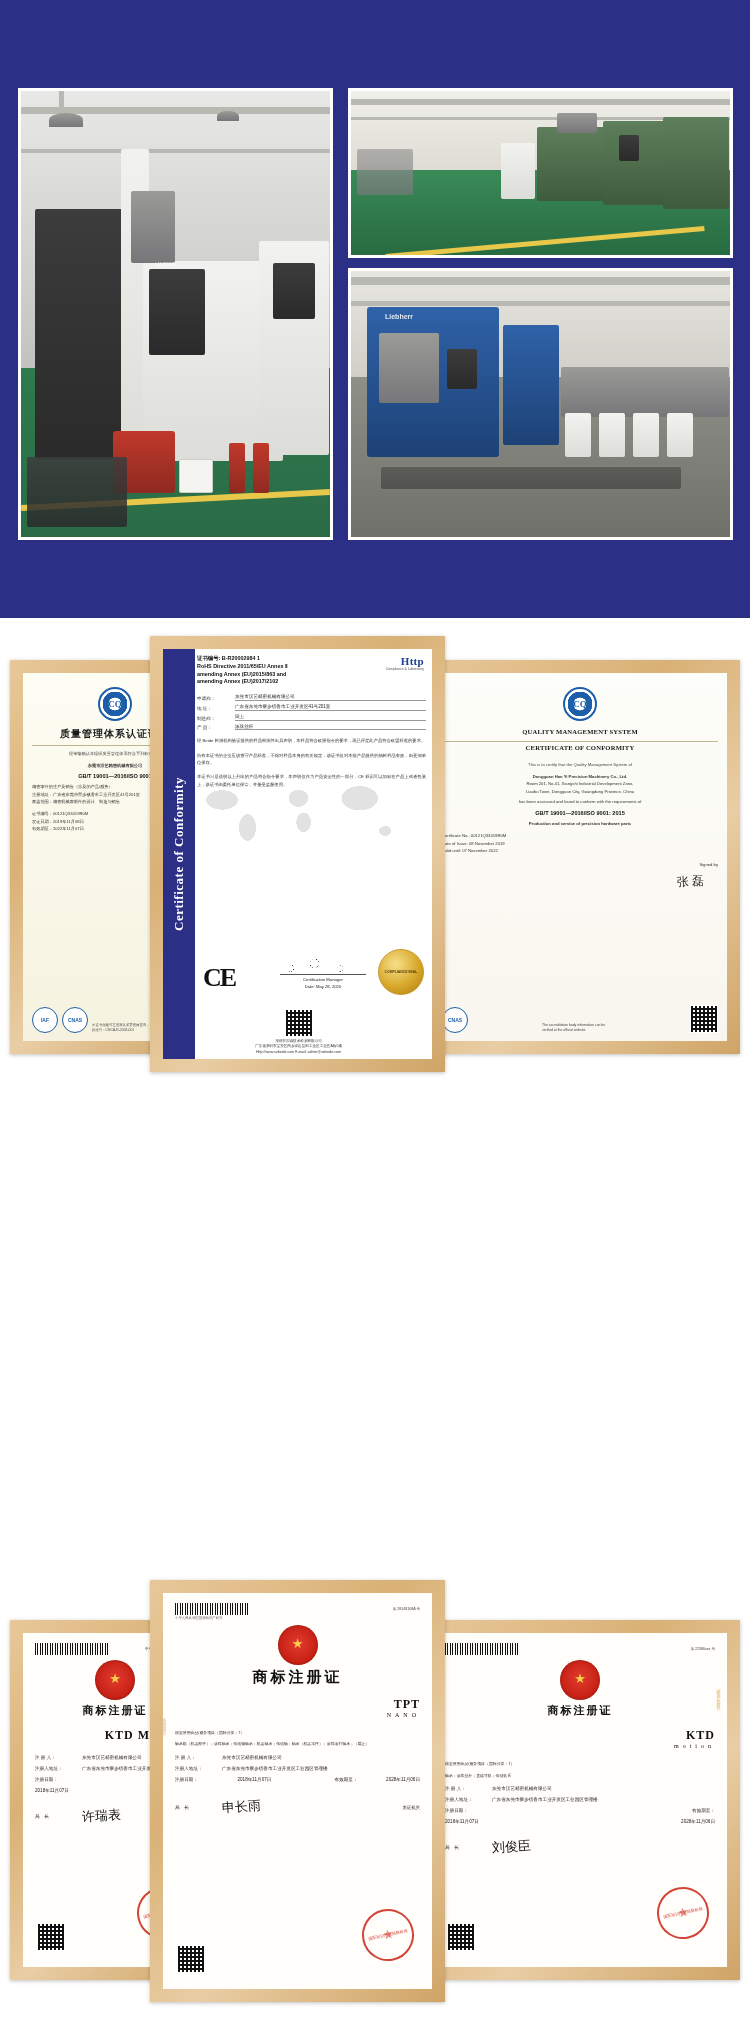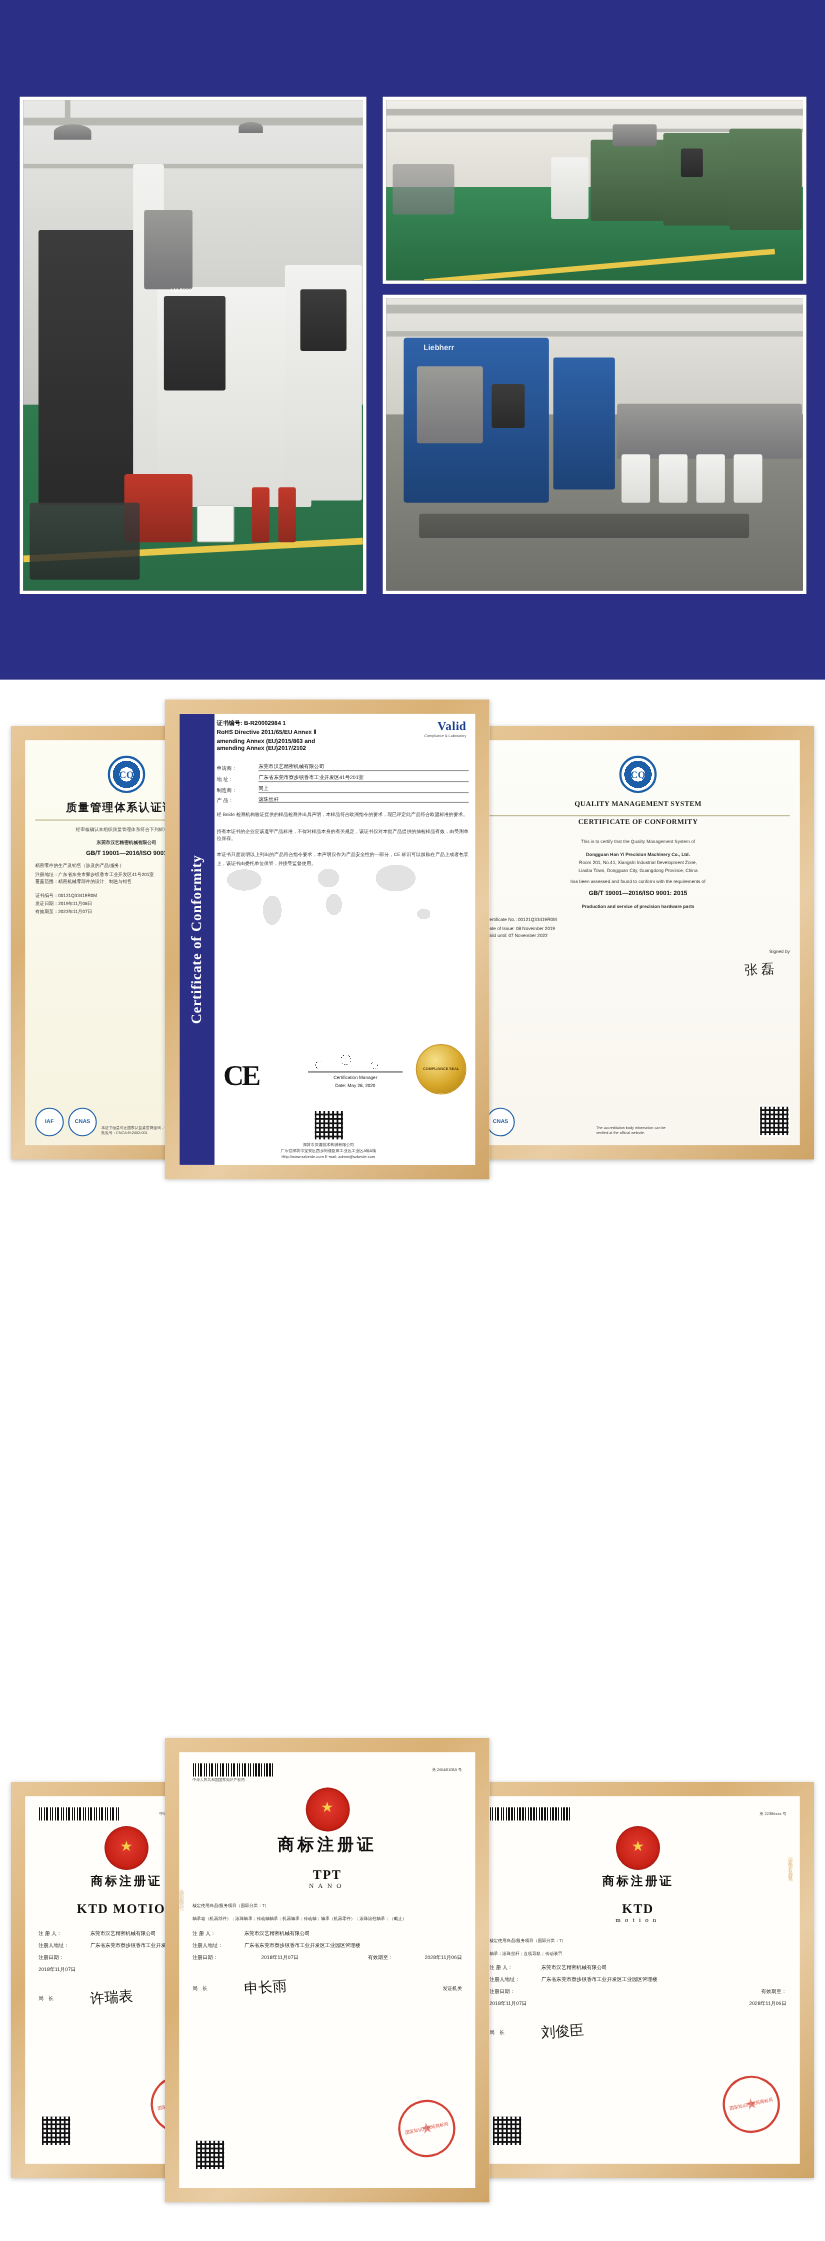--- a/index.html
+++ b/index.html
@@ -208,21 +208,21 @@
   .tm-emblem::after{
     content:"★"; position:absolute; left:50%; top:44%; transform:translate(-50%,-50%);
     color:#f6d24b; font-size:13px;
   }
   .tm-title {
     text-align:center; font-family:"Liberation Serif", serif;
     font-size:15px; font-weight:bold; letter-spacing:3px; color:#111; margin:3px 0 6px;
   }
   .tm-title-sm { font-size:11px; letter-spacing:2px; }
   .tm-logo {
-    text-align:center; font-family:"Liberation Serif", serif;
+    text-align:right; font-family:"Liberation Serif", serif;
     font-weight:bold; font-size:12px; letter-spacing:1px; color:#111; margin:10px 0 12px;
   }
   .tm-logo small { display:block; font-size:6px; letter-spacing:4px; font-weight:normal;}
   .tm-field { display:flex; gap:5px; font-size:4.6px; margin-bottom:6px; align-items:flex-end;}
   .tm-field .k { width:42px; color:#222;}
   .tm-field .v { flex:1; color:#222; }
   .tm-2col { display:flex; justify-content:space-between; }
   .tm-note { font-size:3.9px; line-height:1.7; color:#333; }
   .tm-sign {
     font-family:"Liberation Serif",serif; font-size:13px; color:#111;
@@ -352,21 +352,21 @@
     </div>
 
     <div class="frame f-center-a">
       <div class="frame-inner">
         <div class="coc">
           <div class="coc-side">
             <span>Certificate of Conformity</span>
           </div>
           <div class="coc-body">
             <div class="coc-brand">
-              <b>Valid</b>
+              <b>Http</b>
               <i>Compliance &amp; Laboratory</i>
             </div>
             <div class="coc-h">证书编号: B-R20002984 1</div>
             <div class="coc-h">RoHS Directive 2011/65/EU Annex Ⅱ</div>
             <div class="coc-h">amending Annex (EU)2015/863 and</div>
             <div class="coc-h">amending Annex (EU)2017/2102</div>
 
             <div class="coc-rows">
               <div class="coc-row">
                 <span class="k">申请商：</span>

